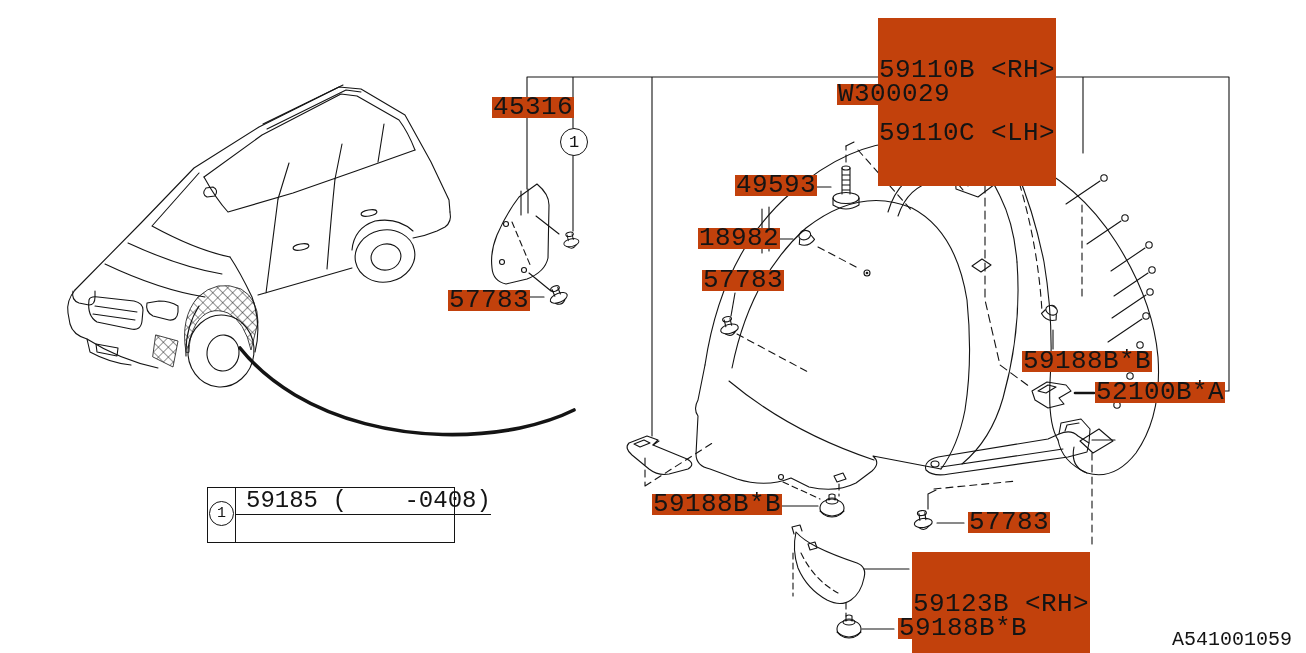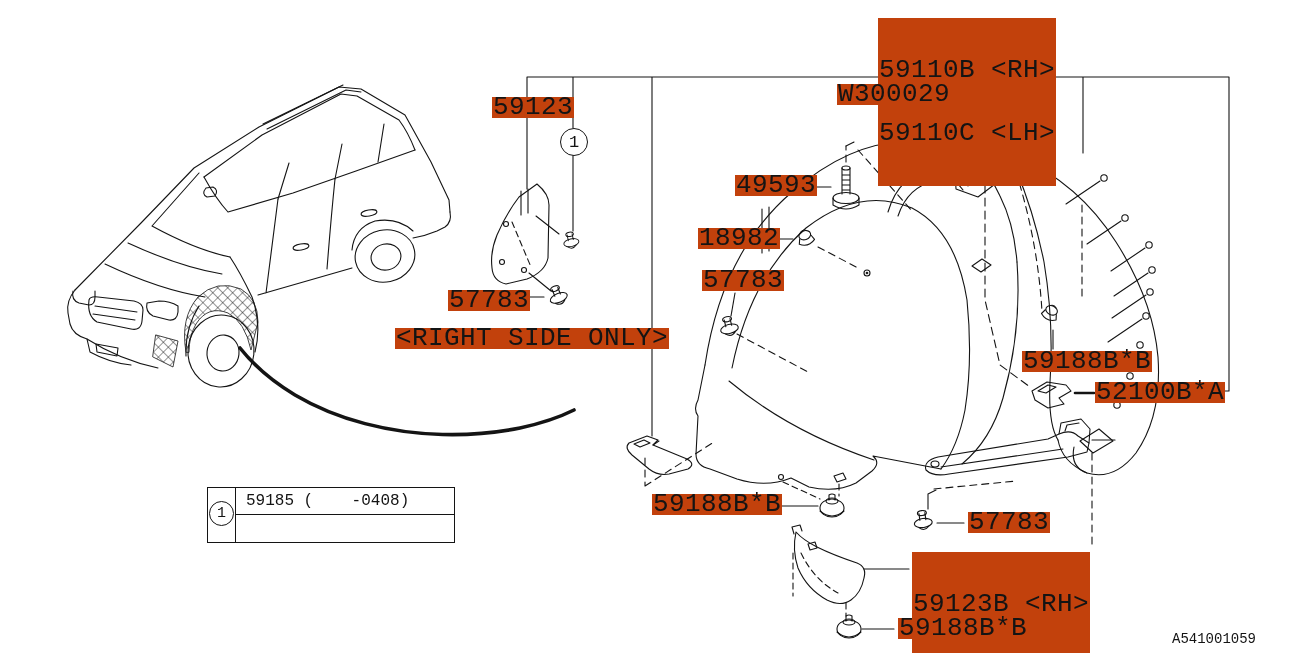--- a/index.html
+++ b/index.html
@@ -7,23 +7,23 @@
          font-family:"Liberation Mono","DejaVu Sans Mono",monospace;color:#141414;}
   .art{position:absolute;left:0;top:0;}
   .lbl{position:absolute;font-size:26px;line-height:21px;white-space:pre;background:#c2410c;padding:0 1px;
        letter-spacing:0.4px;}
   .circ{position:absolute;width:26px;height:26px;border:1.5px solid #141414;border-radius:50%;
         background:#fff;display:flex;align-items:center;justify-content:center;font-size:17px;}
   .tbl{position:absolute;left:207px;top:487px;width:246px;height:54px;border:1.6px solid #141414;
        display:grid;grid-template-columns:28px 1fr;grid-template-rows:27px 27px;background:#fff;}
   .tbl .markercell{grid-row:1 / span 2;border-right:1.6px solid #141414;position:relative;}
   .tbl .markercell .circ{position:absolute;left:1px;top:13px;width:23px;height:23px;font-size:15px;border-width:1.3px;}
-  .tbl .row{font-size:16px;line-height:26px;padding-left:10px;white-space:pre;}
+  .tbl .row{font-size:24px;line-height:26px;padding-left:10px;white-space:pre;}
   .tbl .row.first{border-bottom:1.4px solid #141414;}
-  .docnum{position:absolute;left:1172px;top:629px;font-size:14px;line-height:21px;}
+  .docnum{position:absolute;left:1172px;top:629px;font-size:20px;line-height:21px;}
 </style>
 </head>
 <body>
 
 <div class="stage">
 
   <svg class="art" width="1306" height="653" viewBox="0 0 1306 653">
     <defs>
       <pattern id="xh" width="7" height="7" patternUnits="userSpaceOnUse" patternTransform="rotate(45)">
         <path d="M0 0H7M0 0V7" stroke="#141414" stroke-width="0.9" fill="none"></path>
@@ -202,37 +202,36 @@
         <path d="M862 629 H894"></path>
       </g>
     </g>
   </svg>
 
   <div class="lbl" style="left:878px;top:18px">
     <div>59110B &lt;RH&gt;</div>
     <div>59110C &lt;LH&gt;</div>
   </div>
 
-  <div class="lbl" style="left:492px;top:97px">59123</div>
+  <div class="lbl" style="left:492px;top:97px">45316</div>
 
   <div class="circ" style="left:560px;top:128px">
     <span>1</span>
   </div>
 
   <div class="lbl" style="left:837px;top:84px">W300029</div>
 
   <div class="lbl" style="left:735px;top:175px">49593</div>
 
   <div class="lbl" style="left:698px;top:228px">18982</div>
 
   <div class="lbl" style="left:702px;top:270px">57783</div>
 
   <div class="lbl" style="left:448px;top:290px">57783</div>
 
-  <div class="lbl" style="left:395px;top:328px">&lt;RIGHT SIDE ONLY&gt;</div>
 
   <div class="lbl" style="left:1022px;top:351px">59188B*B</div>
 
   <div class="lbl" style="left:1095px;top:382px">52100B*A</div>
 
 
   <div class="lbl" style="left:652px;top:494px">59188B*B</div>
 
   <div class="lbl" style="left:968px;top:512px">57783</div>
 

